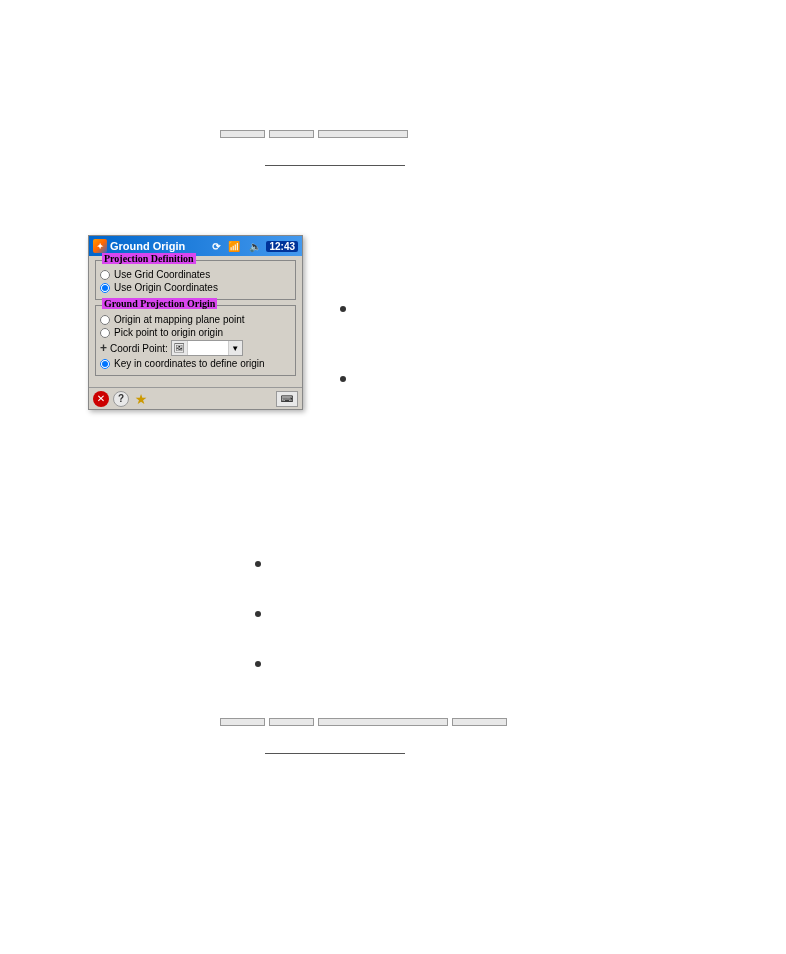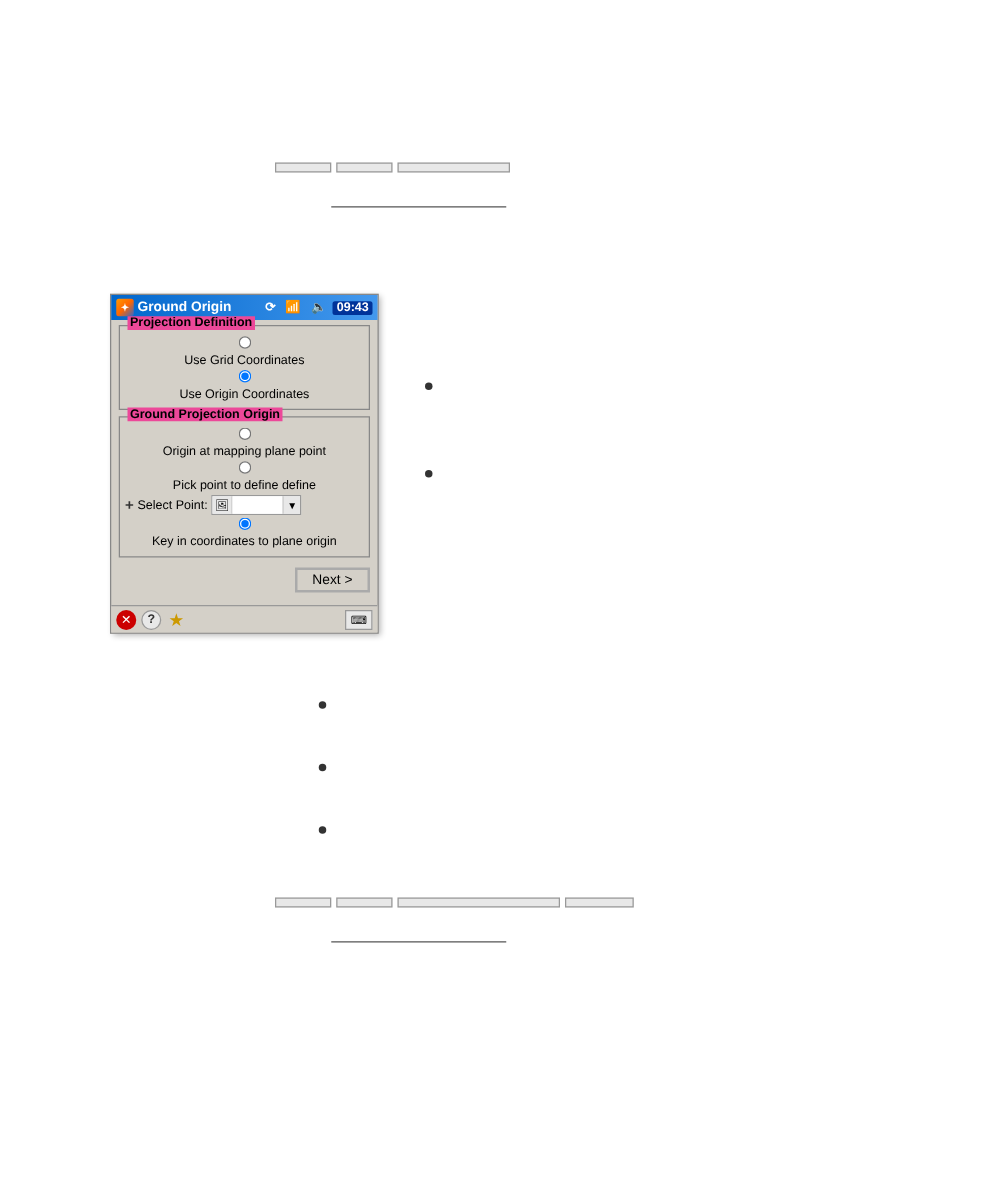--- a/index.html
+++ b/index.html
@@ -134,37 +134,37 @@
       border: 1px solid #888;
       margin-bottom: 5px;
       padding: 0 4px 4px 4px;
       position: relative;
     }
 
     .group-legend {
       position: absolute;
       top: -8px;
       left: 6px;
-      background: #ec4899;
+      background: #d946ef;
       padding: 0 2px;
       font-size: 10px;
       font-weight: bold;
+      font-family: Liberation Serif, serif;
     }
 
     .group-content {
       margin-top: 8px;
     }
 
     .radio-row {
       display: flex;
-      align-items: center;
+      align-items: flex-end;
       gap: 4px;
       margin: 2px 0;
       font-size: 10px;
-      flex-direction: column;
     }
 
     .radio-row input[type="radio"] {
       margin: 0;
       width: 10px;
       height: 10px;
     }
 
     
     .select-point-row {
@@ -320,21 +320,21 @@
       </div>
       <span>Ground Origin</span>
     </div>
     <div class="title-bar-controls">
 
       <span style="font-size:10px;">⟳</span>
 
       <span style="font-size:10px;">📶</span>
 
       <span style="font-size:10px;">🔈</span>
-      <span class="title-time">09:43</span>
+      <span class="title-time">12:43</span>
     </div>
   </div>
 
   <div class="dialog-body">
 
     <div class="group-box">
       <span class="group-legend">Projection Definition</span>
       <div class="group-content">
         <label class="radio-row">
           <input type="radio" name="projection" style="">
@@ -351,44 +351,41 @@
       <span class="group-legend">Ground Projection Origin</span>
       <div class="group-content">
 
         <label class="radio-row">
           <input type="radio" name="groundcoords" style="">
           <span>Origin at mapping plane point</span>
         </label>
 
         <label class="radio-row">
           <input type="radio" name="groundcoords" style="">
-          <span>Pick point to define define</span>
+          <span>Pick point to origin origin</span>
         </label>
 
         <div class="select-point-row">
           <span class="plus-icon">+</span>
-          <span>Select Point:</span>
+          <span>Coordi Point:</span>
           <div class="select-input-box">
             <div class="select-input-img">🖼</div>
             <div class="select-input-text"></div>
             <div class="select-input-dropdown">▼</div>
           </div>
         </div>
 
         <label class="radio-row">
           <input type="radio" name="groundcoords" checked="" style="">
-          <span>Key in coordinates to plane origin</span>
+          <span>Key in coordinates to define origin</span>
         </label>
 
       </div>
     </div>
 
-    <div class="next-btn-row">
-      <button class="next-btn">Next &gt;</button>
-    </div>
 
   </div>
 
   <div class="dialog-taskbar">
     <div class="taskbar-left">
       <div class="taskbar-icon taskbar-icon-red" title="Close">✕</div>
       <div class="taskbar-icon taskbar-icon-help" title="Help">?</div>
       <div class="taskbar-icon taskbar-icon-star" title="Favorite">★</div>
     </div>
     <div class="taskbar-right" title="Keyboard">⌨</div>

